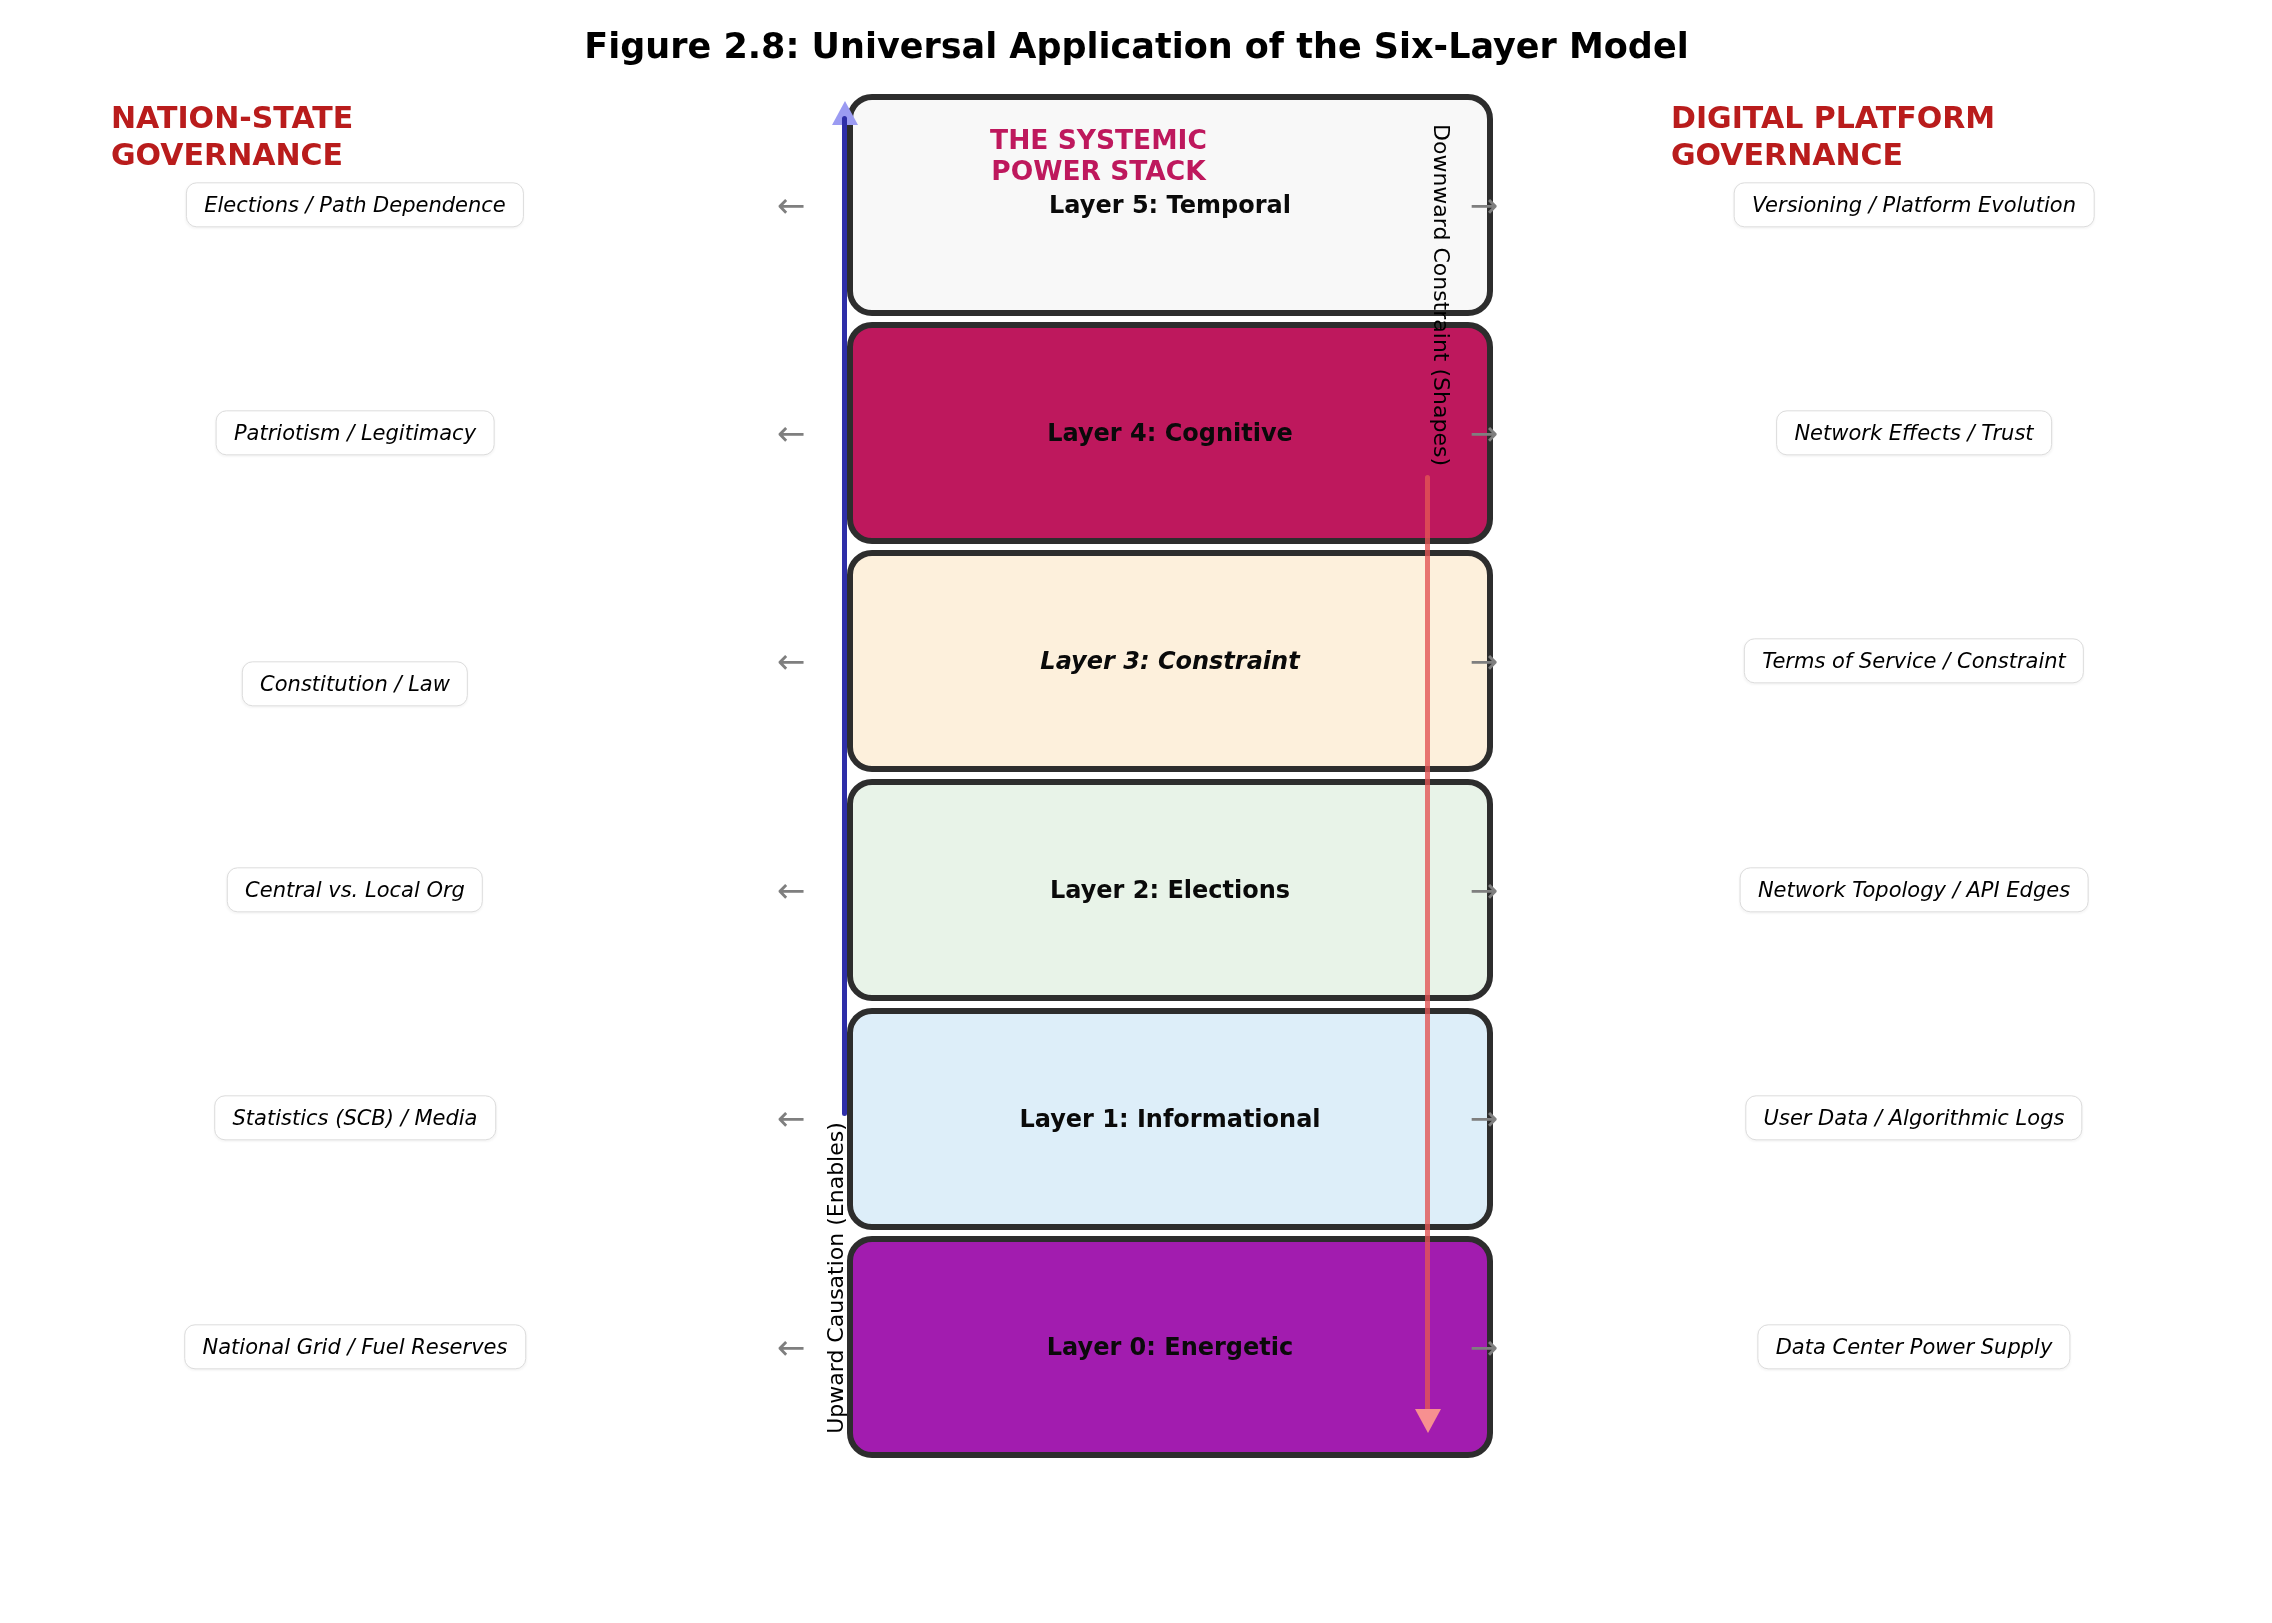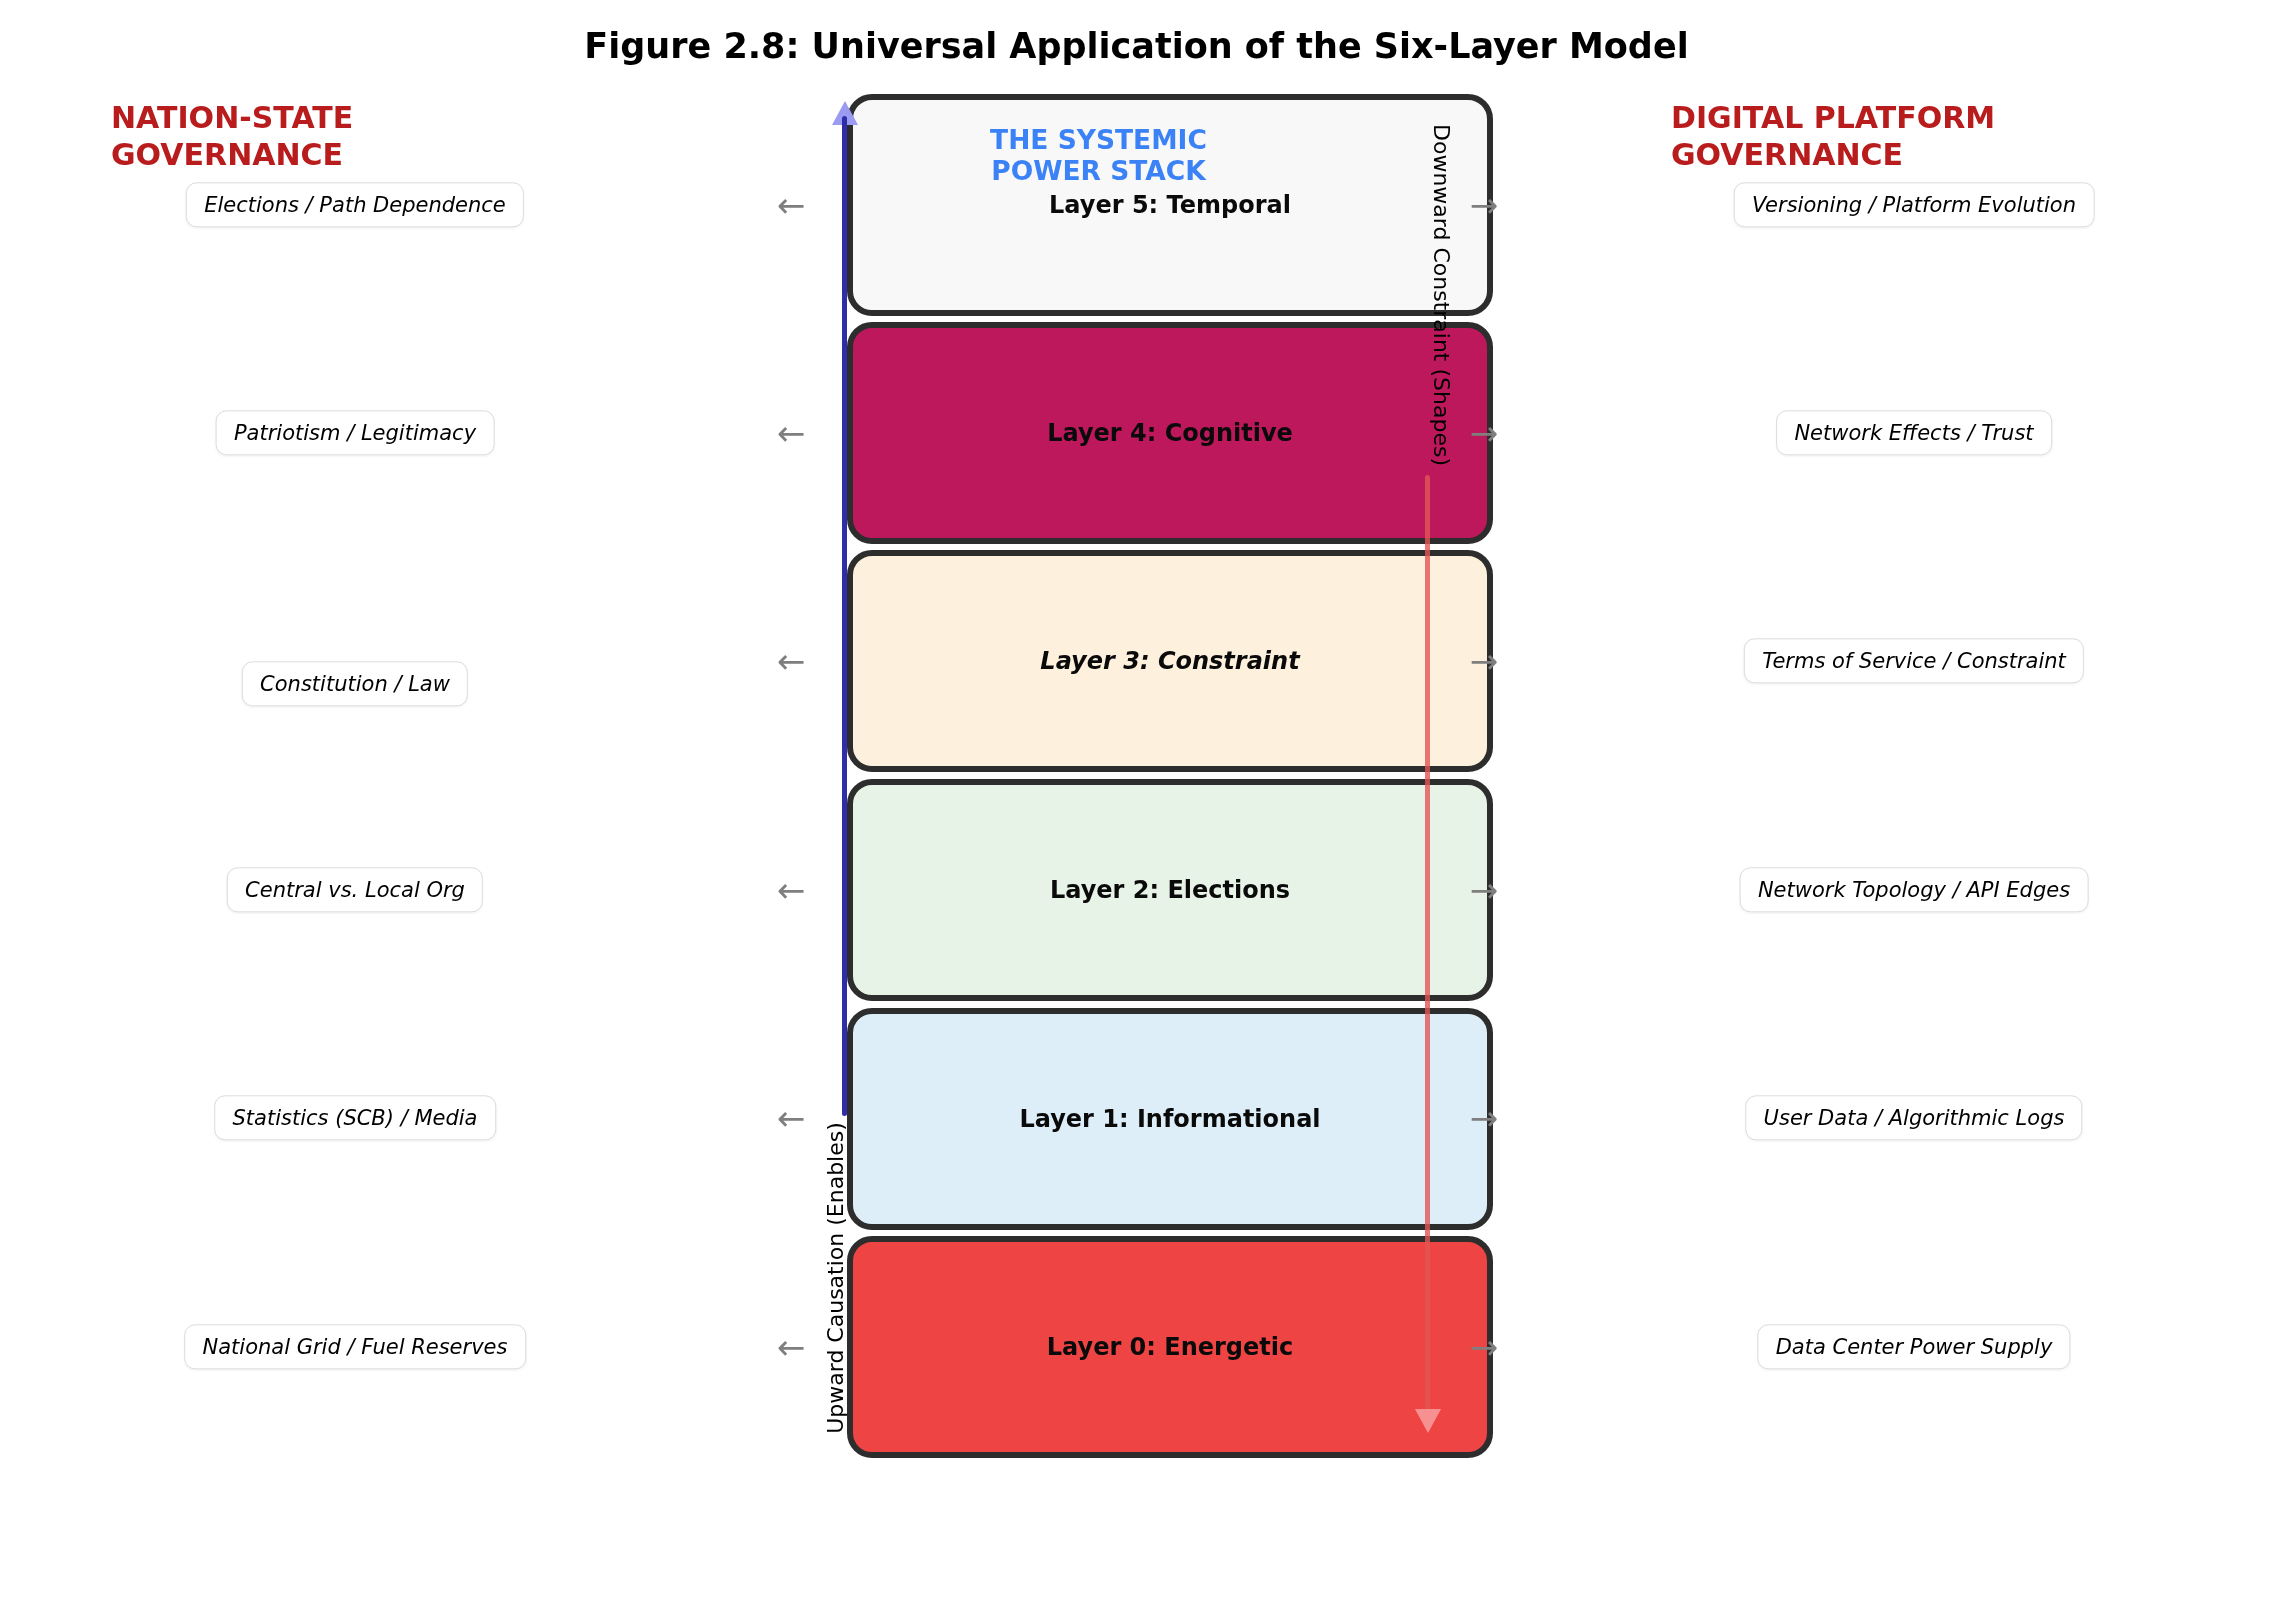--- a/index.html
+++ b/index.html
@@ -28,21 +28,21 @@
     font-size:34px;color:#7f7f7f;line-height:1;
   }
   .layer-box{
     position:absolute;left:847px;width:646px;height:222px;
     box-sizing:border-box;border:6px solid #2d2d2d;border-radius:25px;
     display:flex;align-items:center;justify-content:center;
   }
   .layer-label{font-size:24px;font-weight:bold;color:#0a0a0a;}
   .stack-heading{
     position:absolute;left:847px;top:124px;width:503px;text-align:center;
-    font-size:26.5px;font-weight:bold;color:#3b82f6;line-height:1.17;z-index:3;
+    font-size:26.5px;font-weight:bold;color:#be185d;line-height:1.17;z-index:3;
   }
   .vtext{
     position:absolute;white-space:nowrap;font-size:22px;color:#000;z-index:4;
   }
   .vtext.right-side{left:1441px;top:295px;transform:translate(-50%,-50%) rotate(90deg);}
   .vtext.left-side{left:835px;top:1278px;transform:translate(-50%,-50%) rotate(-90deg);}
   .up-line{
     position:absolute;left:842px;top:116px;width:5.4px;height:1000px;
     border-radius:2.7px;z-index:2;
   }
@@ -91,21 +91,21 @@
   </div>
   <div class="layer-box" style="top: 550px; background: rgb(253, 240, 220); border-color: rgb(45, 45, 45); font-style: italic;">
     <div class="layer-label">Layer 3: Constraint</div>
   </div>
   <div class="layer-box" style="top: 779px; background: rgb(232, 243, 232); border-color: rgb(45, 45, 45);">
     <div class="layer-label">Layer 2: Elections</div>
   </div>
   <div class="layer-box" style="top: 1008px; background: rgb(221, 238, 249); border-color: rgb(45, 45, 45);">
     <div class="layer-label">Layer 1: Informational</div>
   </div>
-  <div class="layer-box" style="top: 1236px; background: #ef4444; border-color: rgb(45, 45, 45);">
+  <div class="layer-box" style="top: 1236px; background: #a21caf; border-color: rgb(45, 45, 45);">
     <div class="layer-label">Layer 0: Energetic</div>
   </div>
 
   <div class="row-label" style="left:355px;top:205px">Elections / Path Dependence</div>
   <div class="row-label" style="left:355px;top:433px">Patriotism / Legitimacy</div>
   <div class="row-label" style="left:355px;top:684px">Constitution / Law</div>
   <div class="row-label" style="left:355px;top:890px">Central vs. Local Org</div>
   <div class="row-label" style="left:355px;top:1118px">Statistics (SCB) / Media</div>
   <div class="row-label" style="left:355px;top:1347px">National Grid / Fuel Reserves</div>
 

